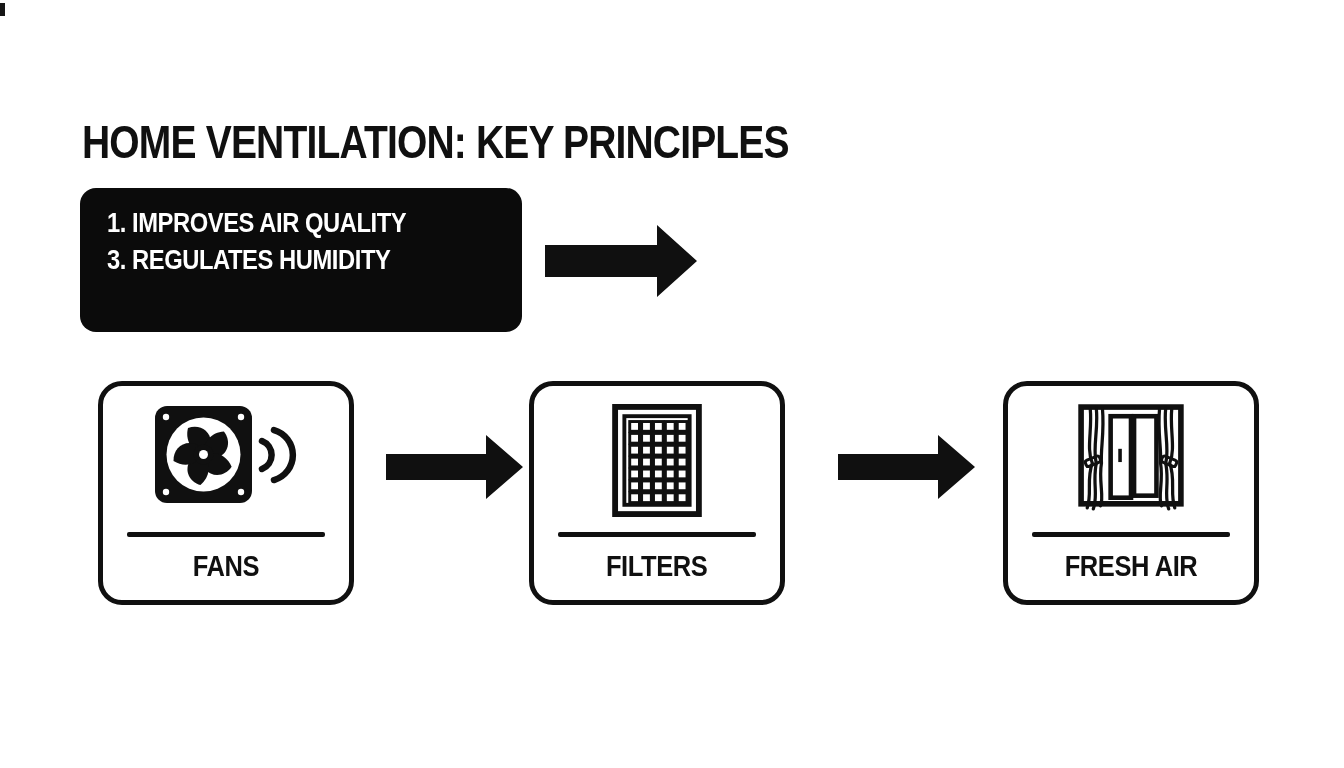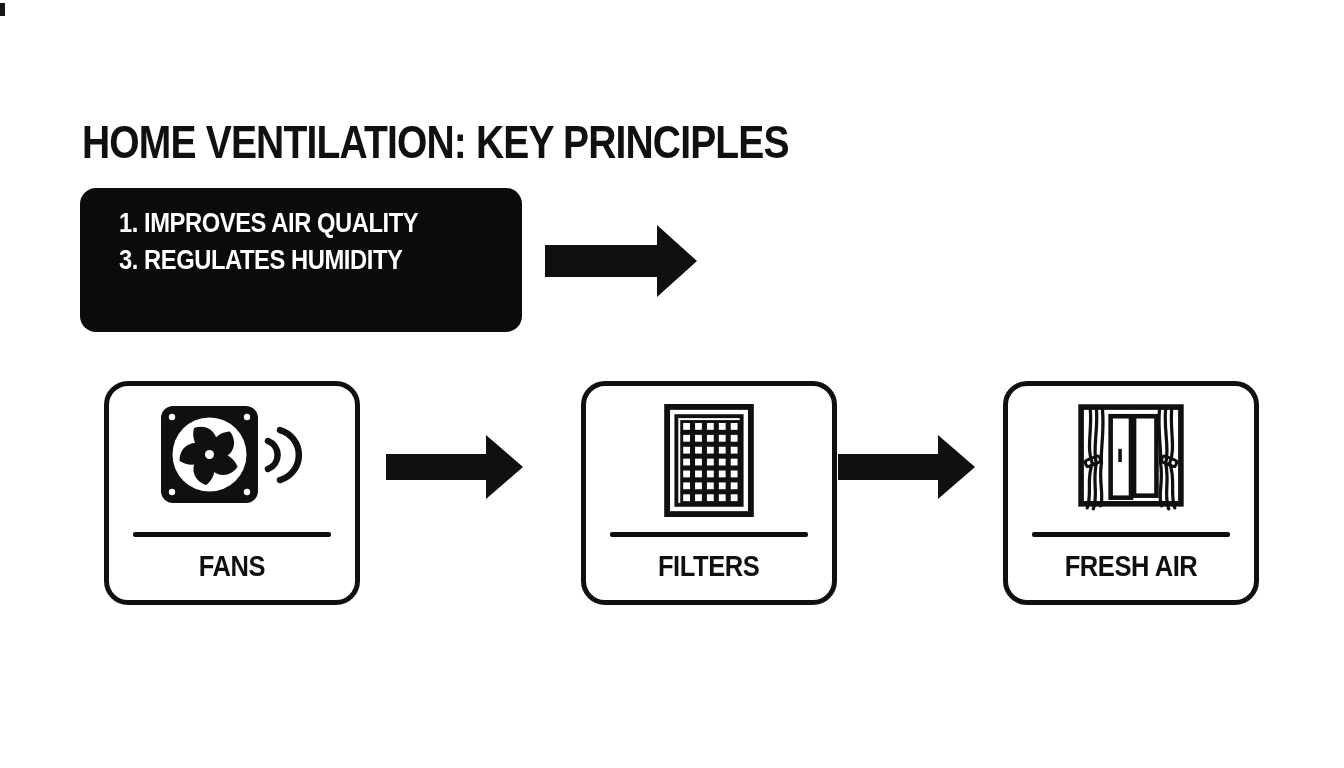--- a/index.html
+++ b/index.html
@@ -7,21 +7,21 @@
   body { font-family:"Liberation Sans","DejaVu Sans",sans-serif; background:#ffffff; }
   .canvas { position:relative; width:1344px; height:672px; background:#ffffff; overflow:hidden; }
 
   .corner-mark { position:absolute; left:0; top:3px; width:5px; height:13px; background:#161616; }
 
   .title { position:absolute; left:82px; top:114px; font-size:47px; font-weight:800;
            color:#101010; white-space:nowrap; letter-spacing:-1px; }
   .condense { display:inline-block; transform:scaleX(0.83); transform-origin:0 50%; }
 
   .principles-box { position:absolute; left:80px; top:188px; width:442px; height:144px;
-                    background:#0b0b0b; border-radius:16px; padding:17px 0 0 39px; }
+                    background:#0b0b0b; border-radius:16px; padding:17px 0 0 27px; }
   .principle-line { color:#ffffff; font-size:27px; font-weight:800; line-height:37px; white-space:nowrap; }
   .principle-line > span { display:inline-block; transform:scaleX(0.88); transform-origin:0 50%; letter-spacing:-0.5px; }
 
   .arrow { position:absolute; }
   .arrow svg { display:block; }
 
   .step-card { position:absolute; top:381px; width:256px; height:224px; background:#ffffff;
                border:5px solid #101010; border-radius:24px; }
   .step-icon { position:absolute; left:0; right:0; top:18px; display:flex; justify-content:center; }
   .step-divider { position:absolute; left:24px; right:24px; top:146px; height:5px;
@@ -46,21 +46,21 @@
     <div class="principle-line"><span>1. IMPROVES AIR QUALITY</span></div>
     <div class="principle-line"><span>3. REGULATES HUMIDITY</span></div>
   </div>
 
   <div class="arrow" style="left:545px; top:225px;">
     <svg width="152" height="72" viewBox="0 0 152 72" aria-hidden="true">
       <polygon class="ink-fill" points="0,20 112,20 112,0 152,36 112,72 112,52 0,52"></polygon>
     </svg>
   </div>
 
-  <div class="step-card" style="left:104px;padding-left:29px;">
+  <div class="step-card" style="left:98px;padding-left:29px;">
     <div class="step-icon">
       <svg width="142" height="101" viewBox="0 0 142 101">
         <rect class="ink-fill" x="0" y="2" width="97" height="97" rx="12"></rect>
         <circle cx="11" cy="13" r="3.2" fill="#ffffff"></circle>
         <circle cx="86" cy="13" r="3.2" fill="#ffffff"></circle>
         <circle cx="11" cy="88" r="3.2" fill="#ffffff"></circle>
         <circle cx="86" cy="88" r="3.2" fill="#ffffff"></circle>
         <circle cx="48.5" cy="50.5" r="37" fill="#ffffff"></circle>
         <g class="ink-fill">
           <path d="M48.5,50.5 C36,47 30,36 33,24 C44,20 55,26 56,38 C56,44 53,48 48.5,50.5 Z"></path>
@@ -80,21 +80,21 @@
     <div class="step-divider"></div>
     <div class="step-label"><span>FANS</span></div>
   </div>
 
   <div class="arrow" style="left:386px; top:435px;">
     <svg width="137" height="64" viewBox="0 0 137 64" aria-hidden="true">
       <polygon class="ink-fill" points="0,19 100,19 100,0 137,32 100,64 100,45 0,45"></polygon>
     </svg>
   </div>
 
-  <div class="step-card" style="left:581px;text-decoration:underline;">
+  <div class="step-card" style="left:529px;text-decoration:underline;">
     <div class="step-icon">
       <svg width="90" height="113" viewBox="0 0 92 116">
         <rect x="3" y="3" width="86" height="110" fill="#ffffff" class="ink-stroke" stroke-width="6"></rect>
         <rect x="12.5" y="12.5" width="67" height="91" class="ink-stroke" stroke-width="4"></rect>
         <g class="ink-stroke" stroke-width="3">
             <rect x="18.0" y="18.0" width="10" height="10"></rect>
             <rect x="30.2" y="18.0" width="10" height="10"></rect>
             <rect x="42.4" y="18.0" width="10" height="10"></rect>
             <rect x="54.6" y="18.0" width="10" height="10"></rect>
             <rect x="66.8" y="18.0" width="10" height="10"></rect>

